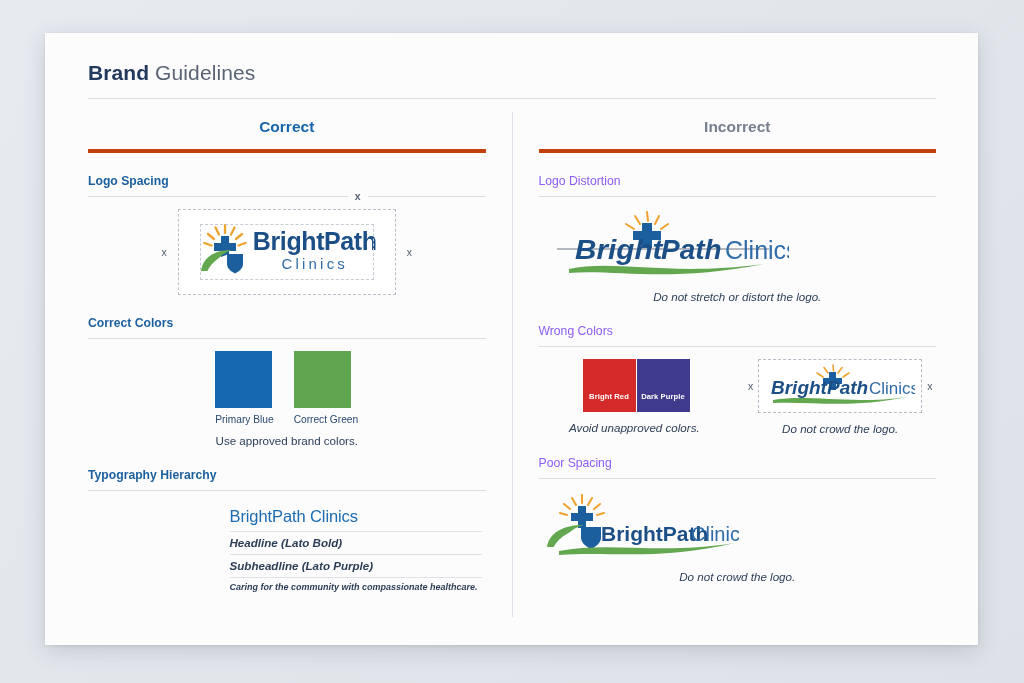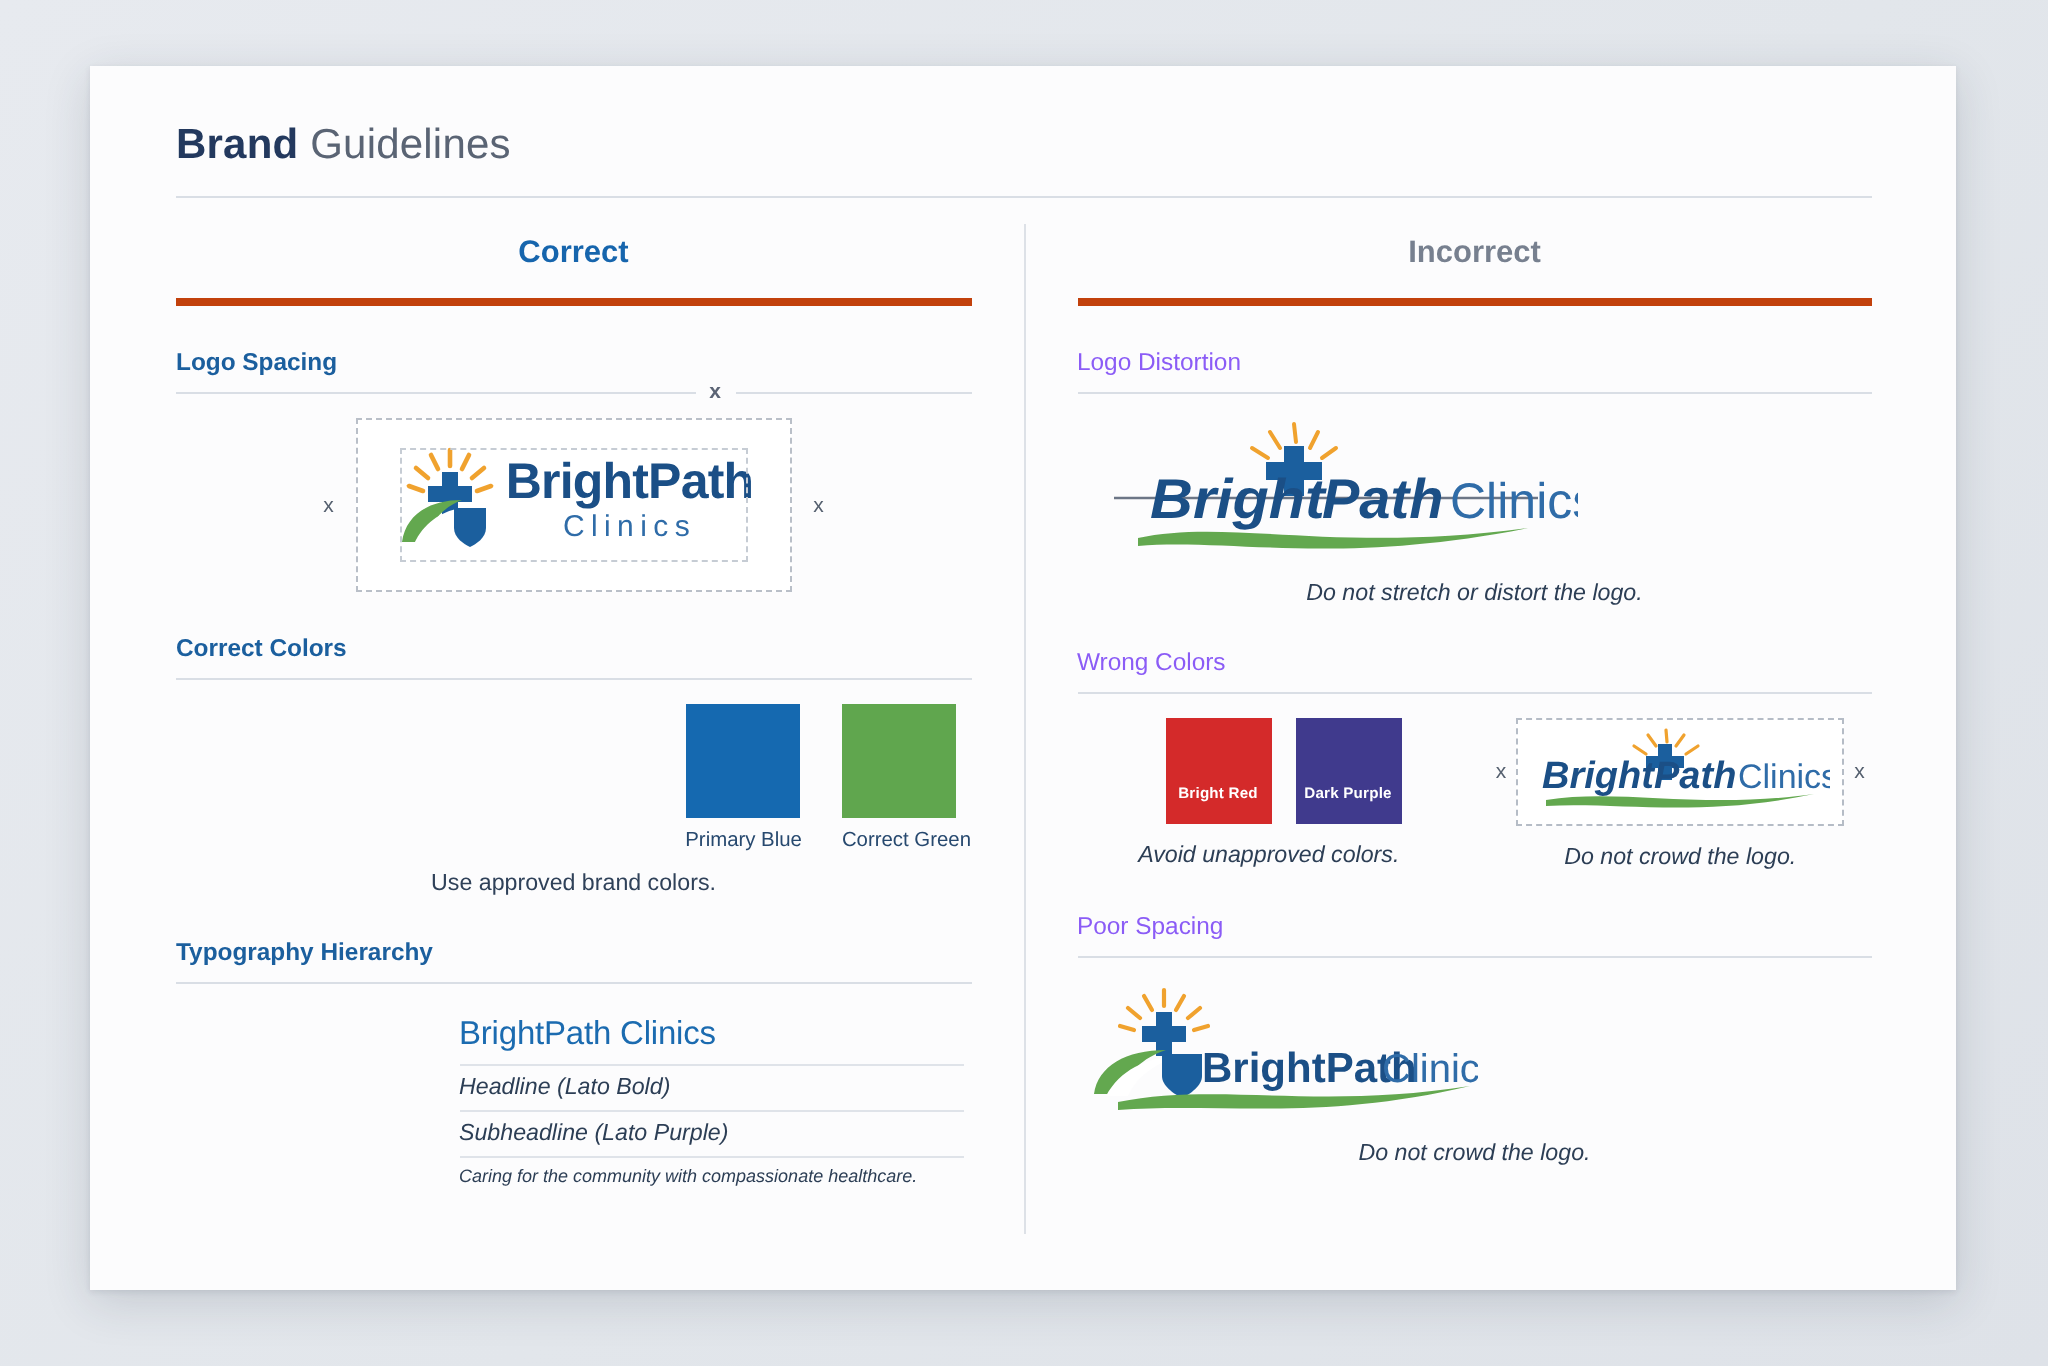--- a/index.html
+++ b/index.html
@@ -166,36 +166,36 @@
     font-weight: 400;
     color: #2f6ca8;
     letter-spacing: 3.2px;
     align-self: center;
     margin-top: 2px;
   }
 
   
   .swatches {
     display: flex;
-    justify-content: flex-end;
+    justify-content: center;
     gap: 20px;
   }
   .swatch-item { text-align: center; }
   .swatch {
     width: 57px;
     height: 57px;
   }
   .swatch-label {
     margin-top: 6px;
     font-size: 10.2px;
     color: #27496f;
   }
 
   
-  .swatches-bad { gap: 12px; justify-content: flex-start; padding-left: 44px; }
+  .swatches-bad { gap: 1px; justify-content: flex-start; padding-left: 44px; }
   .swatch-bad {
     width: 53px;
     height: 53px;
     display: flex;
     align-items: flex-end;
     justify-content: center;
     padding-bottom: 11px;
   }
   .swatch-bad span {
     font-size: 7.6px;
@@ -207,20 +207,21 @@
   
   .typo {
     width: 252px;
     margin-left: auto;
     margin-right: 4px;
     text-align: left;
   }
   .typo-row {
     padding: 4px 0 5px;
     border-bottom: 1px solid #dfe3e9;
+    font-weight: bold;
   }
   .typo-1 {
     font-size: 16.5px;
     color: #1b6bb0;
     font-weight: 400;
     letter-spacing: -0.1px;
   }
   .typo-2 {
     font-size: 11.6px;
     color: #2c3e55;

